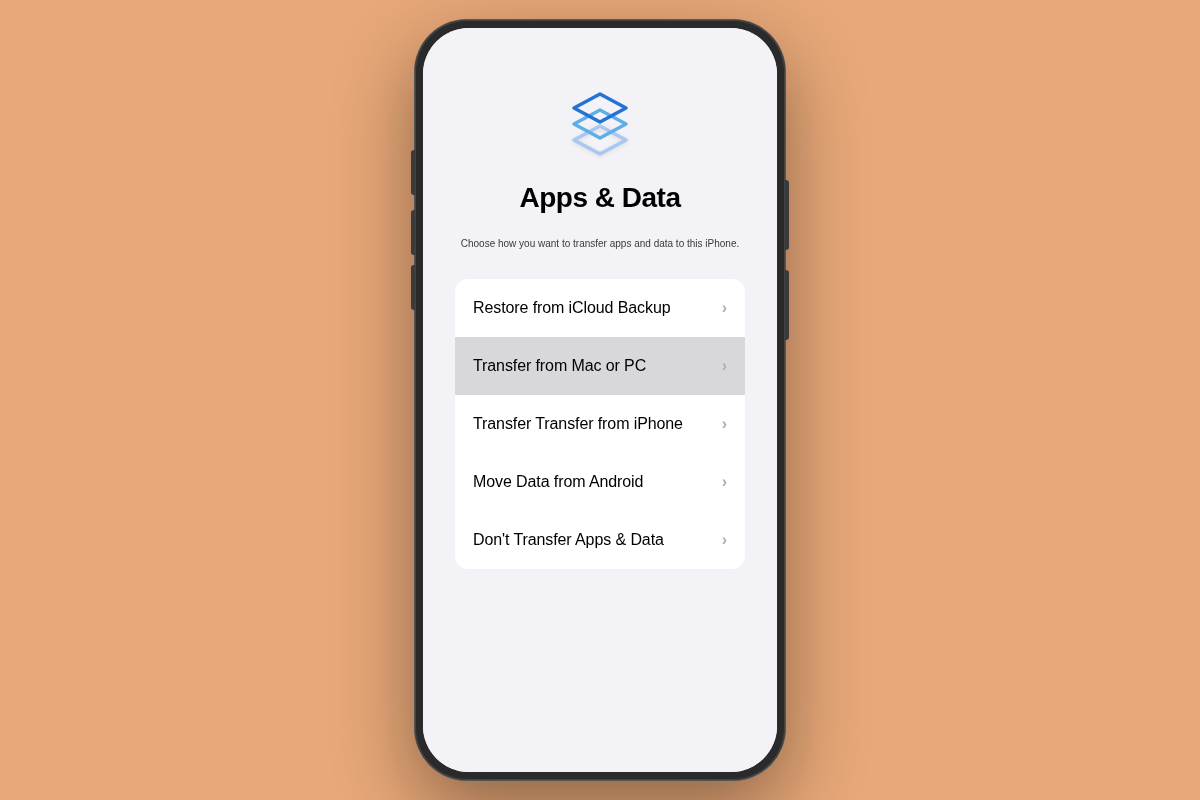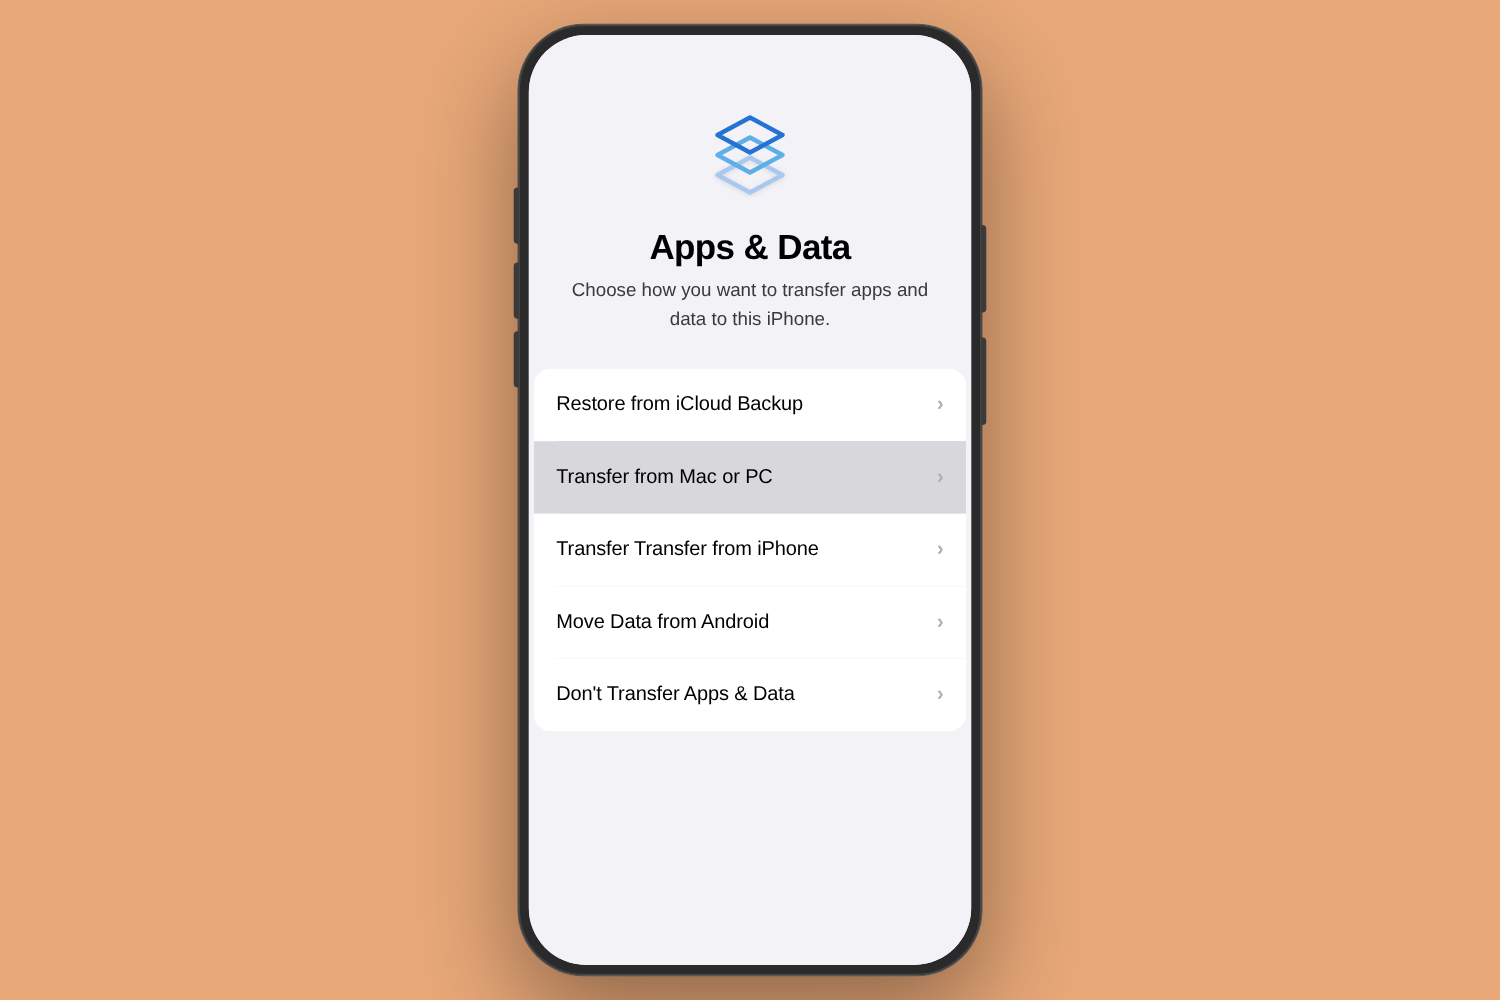--- a/index.html
+++ b/index.html
@@ -77,37 +77,37 @@
       margin-bottom: 24px;
       display: flex;
       align-items: center;
       justify-content: center;
     }
 
     .title {
       font-size: 28px;
       font-weight: 700;
       color: #000;
-      margin-bottom: 8px;
+      margin-bottom: 22px;
       text-align: center;
       letter-spacing: -0.5px;
     }
 
     .subtitle {
-      font-size: 15px;
+      font-size: 10px;
       color: #3a3a3a;
       text-align: center;
       line-height: 1.5;
       padding: 0 30px;
       margin-bottom: 28px;
     }
 
     .menu-list {
       width: 100%;
-      padding: 0 4px;
+      padding: 0 32px;
       display: flex;
       flex-direction: column;
       gap: 0;
     }
 
     .menu-card {
       background: #fff;
       border-radius: 14px;
       overflow: hidden;
       margin-bottom: 0;

